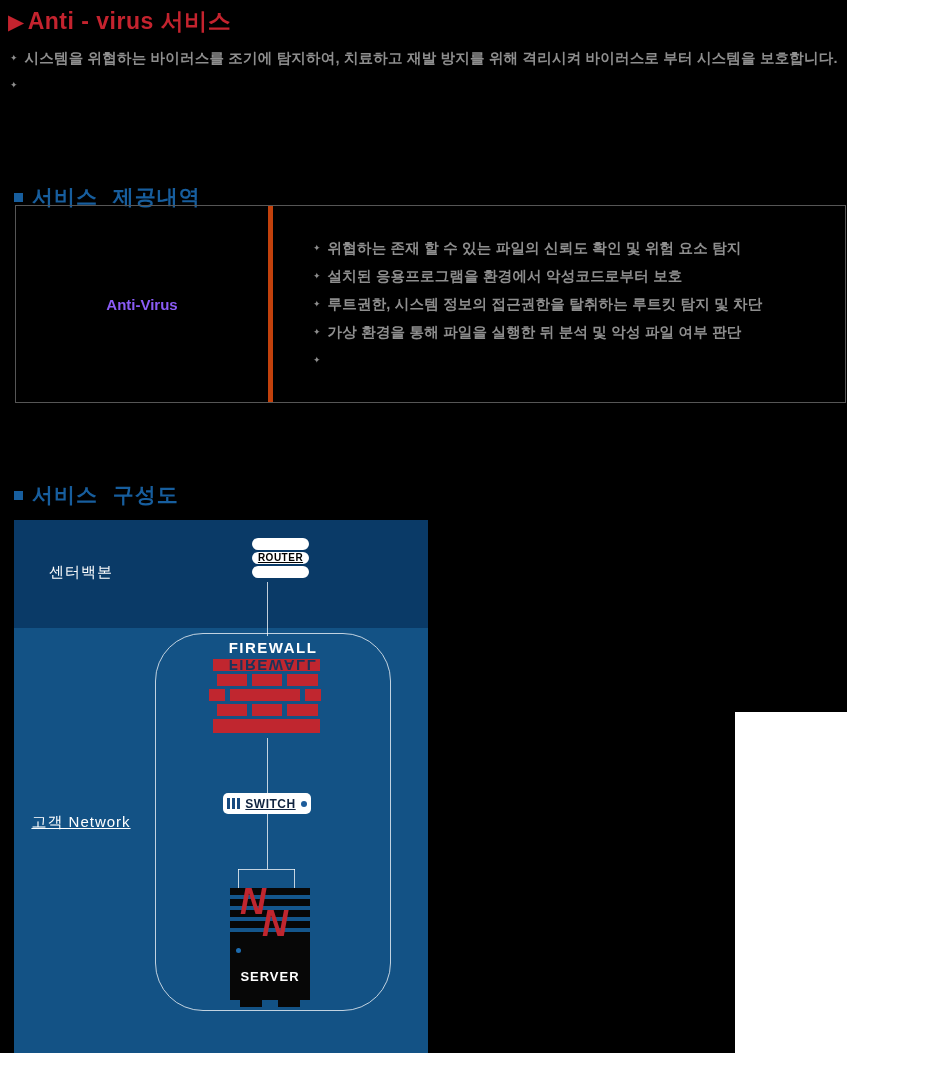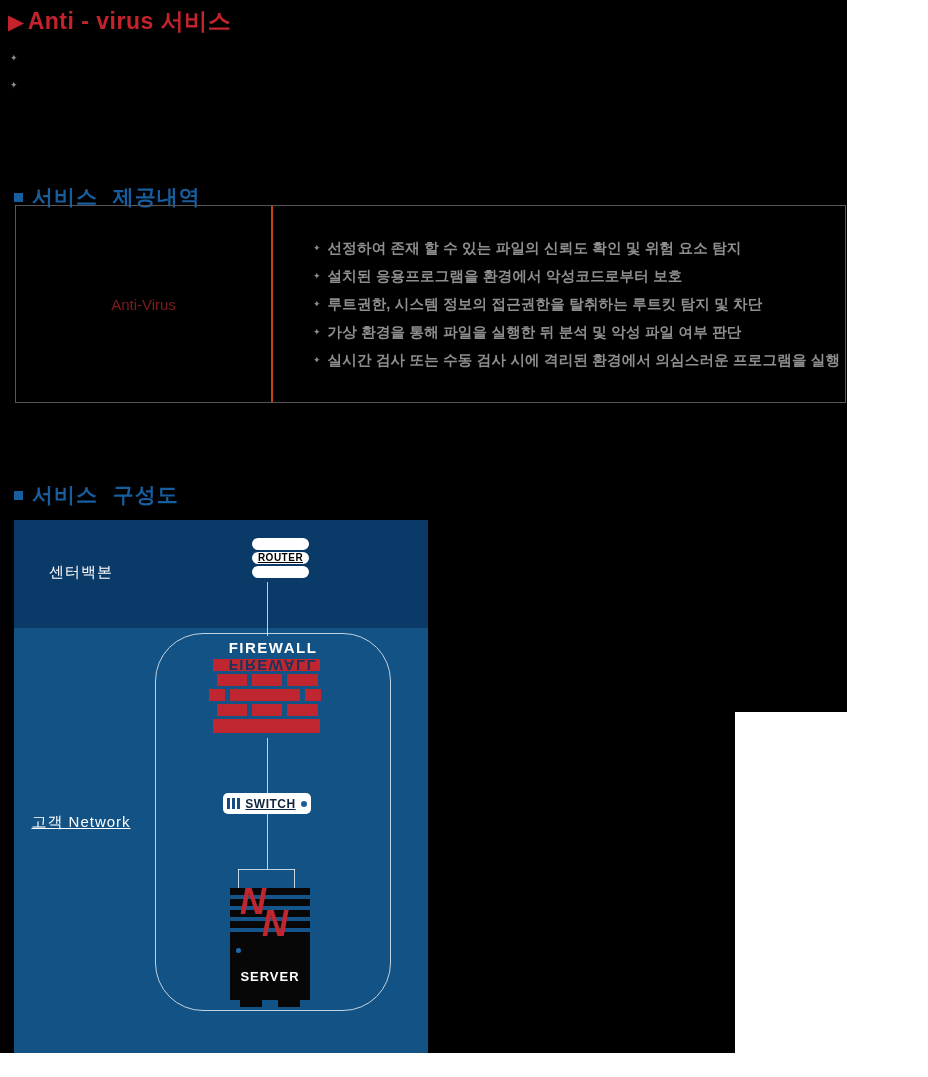--- a/index.html
+++ b/index.html
@@ -23,21 +23,21 @@
   .gray-text { color:#8e8e8e; font-size:14.5px; font-weight:bold; letter-spacing:0.2px; }
 
   
   .section-heading { position:absolute; left:14px; display:flex; align-items:center; color:#175e9e; font-size:21px; font-weight:bold; letter-spacing:1px; word-spacing:8px; }
   #heading-provision { top:183px; }
   #heading-diagram  { top:481px; }
   .heading-square { width:9px; height:9px; background:#175e9e; margin-right:9px; flex:0 0 auto; }
 
   
   .service-table { position:absolute; left:15px; top:205px; width:831px; height:198px; border:1px solid #565656; display:flex; }
-  .table-cell-header { width:257px; border-right:2px solid #c2410c; display:flex; align-items:center; justify-content:center; color:#7f1d1d; font-size:15px; font-weight:normal; }
+  .table-cell-header { width:257px; border-right:5px solid #c2410c; display:flex; align-items:center; justify-content:center; color:#8b5cf6; font-size:15px; font-weight:bold; }
   .table-cell-items { flex:1; display:flex; flex-direction:column; justify-content:center; padding-left:40px; }
   .table-item { display:flex; align-items:center; height:28px; }
 
   
   .diagram { position:absolute; left:14px; top:520px; width:414px; height:533px; }
   .zone-backbone { position:absolute; left:0; top:0; width:414px; height:108px; background:#0a3a67; }
   .zone-customer { position:absolute; left:0; top:108px; width:414px; height:425px; background:#135285; }
   .zone-label { position:absolute; left:0; width:134px; text-align:center; color:#fff; font-size:15px; letter-spacing:1px; z-index:3; }
   #label-backbone { top:43px; }
   #label-customer { top:293px;text-decoration:underline; }
@@ -101,53 +101,53 @@
   <div class="bg-lower"></div>
 
   <div class="page-title">
     <span class="title-marker">▶</span>
     <span>Anti - virus 서비스</span>
   </div>
 
   <div class="intro">
     <div class="intro-row">
       <span class="bullet-glyph">✦</span>
+      <span class="gray-text">시스템을 위협하는 바이러스를 조기에 탐지하여, 치료하고 재발 방지를 위해 격리시켜 바이러스로 부터 시스템을 보호합니다.</span>
     </div>
     <div class="intro-row">
       <span class="bullet-glyph">✦</span>
     </div>
   </div>
 
   <div class="section-heading" id="heading-provision">
     <span class="heading-square"></span>
     <span>서비스 제공내역</span>
   </div>
 
   <div class="service-table">
     <div class="table-cell-header">Anti-Virus</div>
     <div class="table-cell-items">
       <div class="table-item">
         <span class="bullet-glyph">✦</span>
-        <span class="gray-text">선정하여 존재 할 수 있는 파일의 신뢰도 확인 및 위험 요소 탐지</span>
+        <span class="gray-text">위협하는 존재 할 수 있는 파일의 신뢰도 확인 및 위험 요소 탐지</span>
       </div>
       <div class="table-item">
         <span class="bullet-glyph">✦</span>
         <span class="gray-text">설치된 응용프로그램을 환경에서 악성코드로부터 보호</span>
       </div>
       <div class="table-item">
         <span class="bullet-glyph">✦</span>
         <span class="gray-text">루트권한, 시스템 정보의 접근권한을 탈취하는 루트킷 탐지 및 차단</span>
       </div>
       <div class="table-item">
         <span class="bullet-glyph">✦</span>
         <span class="gray-text">가상 환경을 통해 파일을 실행한 뒤 분석 및 악성 파일 여부 판단</span>
       </div>
       <div class="table-item">
         <span class="bullet-glyph">✦</span>
-        <span class="gray-text">실시간 검사 또는 수동 검사 시에 격리된 환경에서 의심스러운 프로그램을 실행</span>
       </div>
     </div>
   </div>
 
   <div class="section-heading" id="heading-diagram">
     <span class="heading-square"></span>
     <span>서비스 구성도</span>
   </div>
 
   <div class="diagram">

